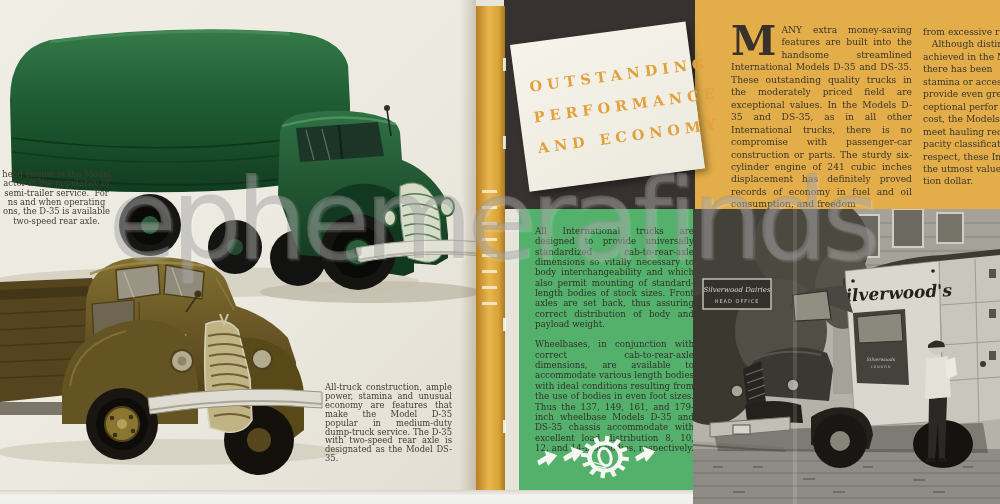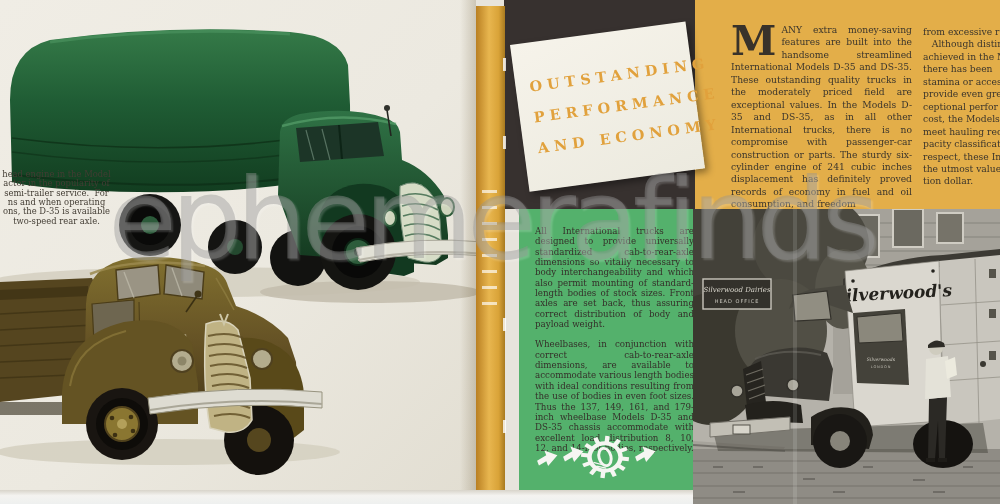--- a/index.html
+++ b/index.html
@@ -178,20 +178,21 @@
       <path d="M148,146 Q240,132 322,140 L322,156 Q240,148 150,162 Z" fill="#dedcd2" stroke="#97937f" stroke-width="1"></path>
       <path d="M150,158 Q240,144 322,152" stroke="#aaa798" stroke-width="2" fill="none"></path>
     </svg>
 
     <div class="clip-cap">head engine in the Model
 actor in the popularity of
 semi-trailer service.  For
 ns and when operating
 ons, the D-35 is available
 two-speed rear axle.</div>
+    <div class="dump-cap">All-truck construction, ample power, stamina and unusual economy are features that make the Model D-35 popular in medium-duty dump-truck service. The D-35 with two-speed rear axle is designated as the Model DS-35.</div>
 
     <div class="edge-shadow"></div>
   </div>
 
   <div class="black-panel"></div>
 
   <div class="yellow-panel">
     <div class="col1">
       <span class="dropcap">M</span><span>ANY extra money-saving features are built into the handsome streamlined International Models D-35 and DS-35.  These outstanding quality trucks in the moderately priced field are exceptional values.  In the Models D-35 and DS-35, as in all other International trucks, there is no compromise with passenger-car construction or parts.  The sturdy six-cylinder engine of 241 cubic inches displacement has definitely proved records of economy in fuel and oil consumption, and freedom</span>
     </div>

